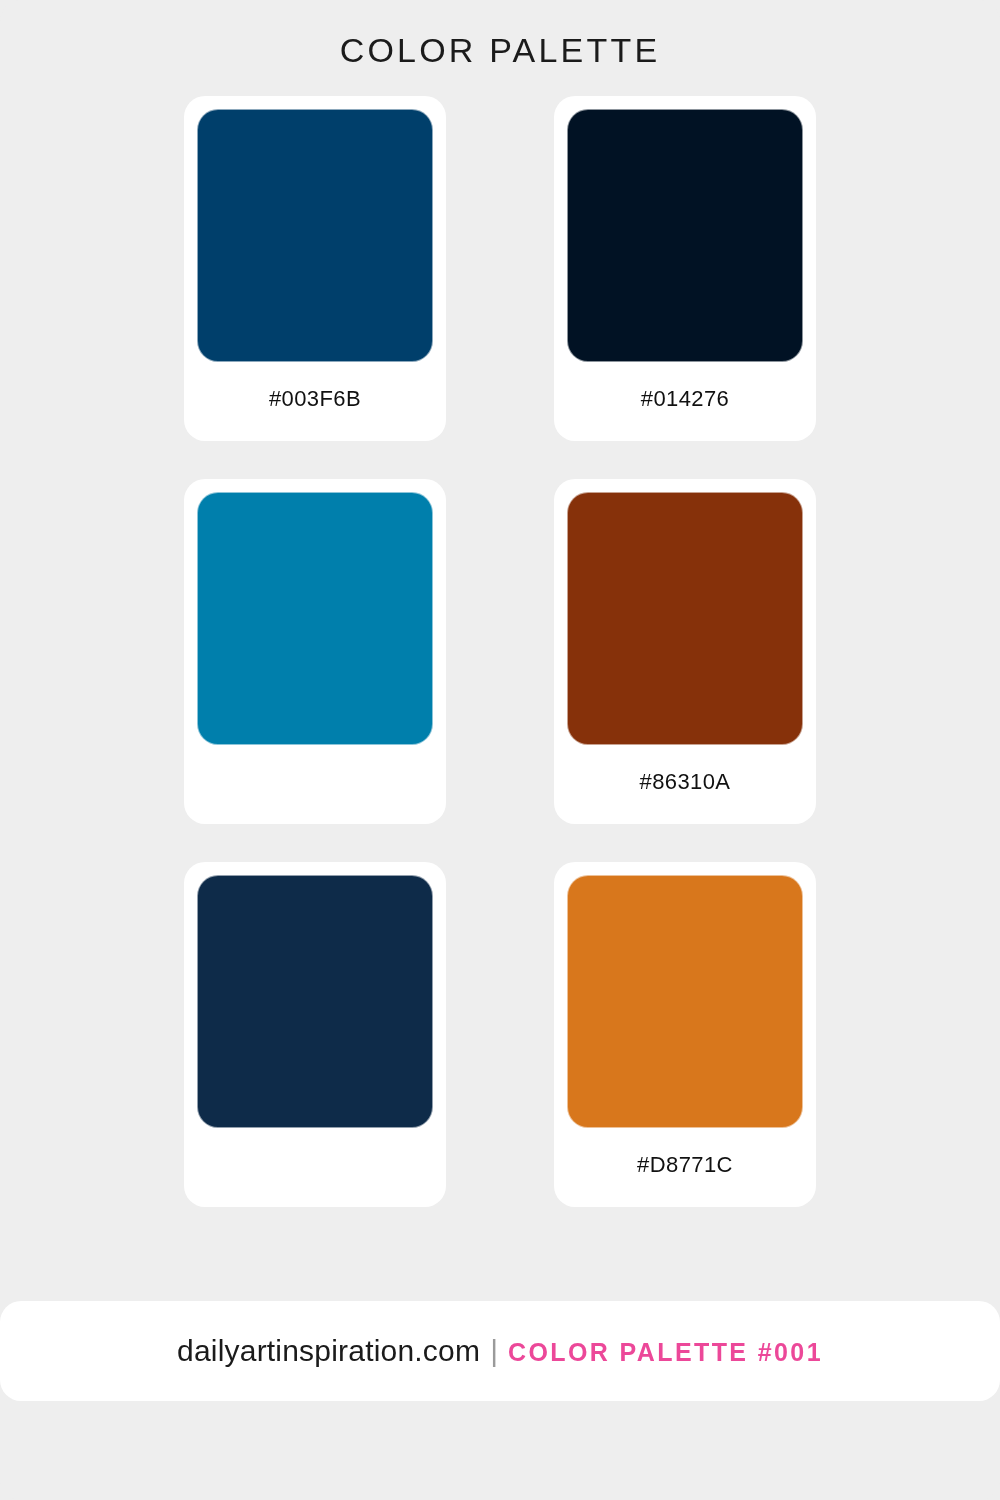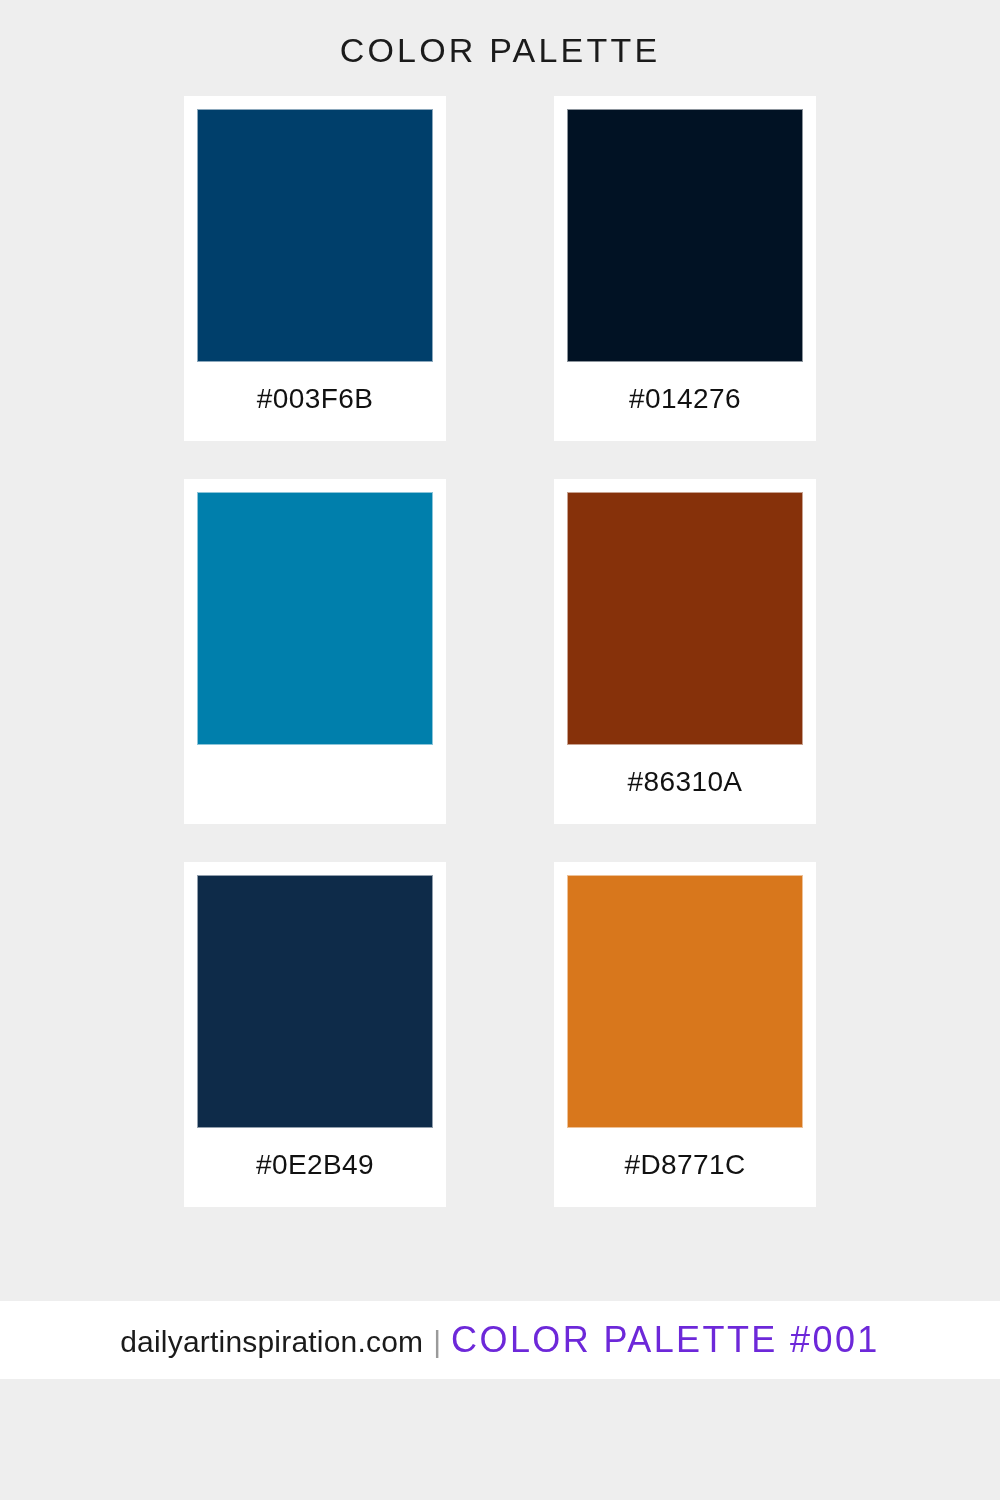--- a/index.html
+++ b/index.html
@@ -1,15 +1,15 @@
 <!DOCTYPE html>
 <html><head>
 <meta charset="utf-8">
 <style>
-  * { box-sizing: border-box; margin: 0; padding: 0; }
+  * { box-sizing: border-box; margin: 0; padding: 0; border-radius: 21px; }
 
   html, body {
     width: 1000px;
     height: 1500px;
   }
 
   body {
     background: #eeeeee;
     font-family: "Liberation Sans", sans-serif;
     overflow: hidden;
@@ -65,36 +65,36 @@
     height: 253px;
     border: 1px solid rgba(255,255,255,0.55);
     flex: 0 0 auto;
   }
 
   .card-label {
     flex: 1 1 auto;
     display: flex;
     align-items: center;
     justify-content: center;
-    font-size: 28px;
+    font-size: 22px;
     font-weight: 400;
     letter-spacing: 0.4px;
     color: #111111;
     padding-bottom: 6px;
   }
 
   
   .footer-spacer { flex: 1 1 auto; }
 
   .footer-band {
     position: absolute;
     left: 0;
     top: 1301px;
     width: 1000px;
-    height: 78px;
+    height: 100px;
     background: #ffffff;
     display: flex;
     align-items: center;
     justify-content: center;
   }
 
   .footer-text {
     display: flex;
     align-items: baseline;
     white-space: nowrap;
@@ -108,24 +108,24 @@
   }
 
   .footer-sep {
     font-size: 30px;
     font-weight: 300;
     color: #9a9a9a;
     padding: 0 10px;
   }
 
   .footer-ref {
-    font-size: 36px;
-    font-weight: 400;
+    font-size: 25px;
+    font-weight: 700;
     letter-spacing: 2.4px;
-    color: #6d28d9;
+    color: #ec4899;
     text-transform: uppercase;
   }
 </style>
 </head>
 <body style="background-color: rgb(238, 238, 238);">
 
 <div class="poster" style="background-color: rgb(238, 238, 238);">
 
   <div class="title-block">
     <div class="title-line">COLOR PALETTE</div>
@@ -147,21 +147,20 @@
       <div class="swatch" style="background-color: rgb(0, 127, 172);"></div>
     </div>
 
     <div class="card">
       <div class="swatch" style="background-color: rgb(134, 49, 10);"></div>
       <div class="card-label">#86310A</div>
     </div>
 
     <div class="card">
       <div class="swatch" style="background-color: rgb(14, 43, 73);"></div>
-      <div class="card-label">#0E2B49</div>
     </div>
 
     <div class="card">
       <div class="swatch" style="background-color: rgb(216, 119, 28);"></div>
       <div class="card-label">#D8771C</div>
     </div>
 
   </div>
 
   <div class="footer-spacer"></div>

